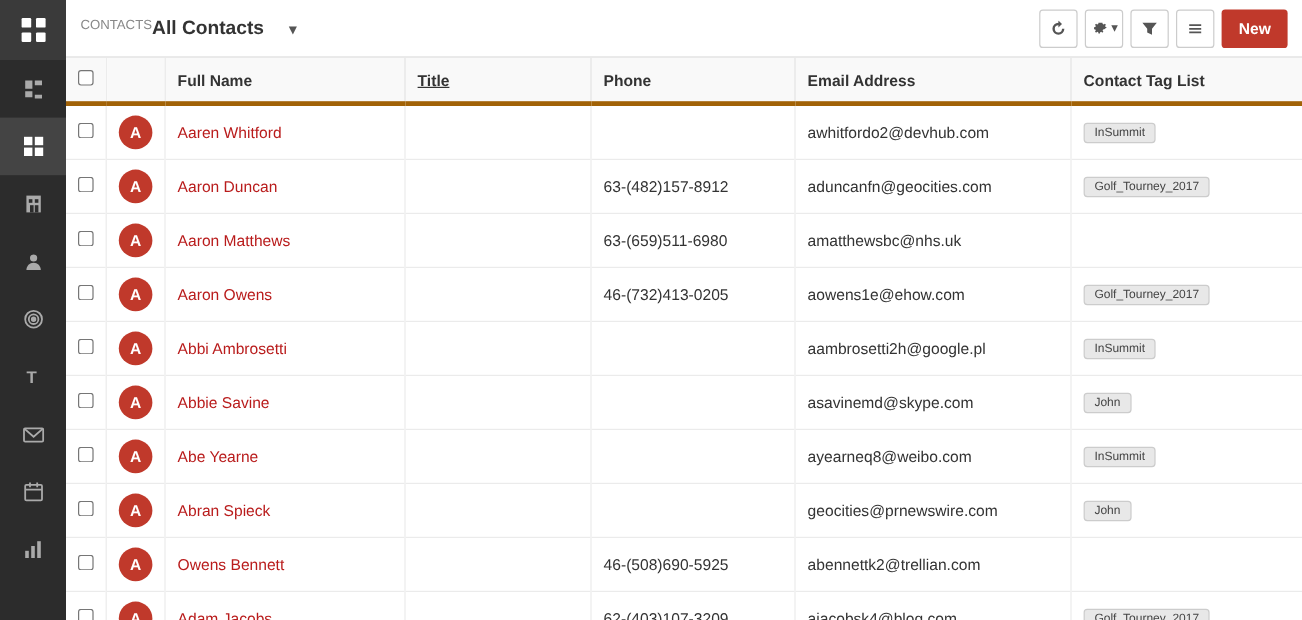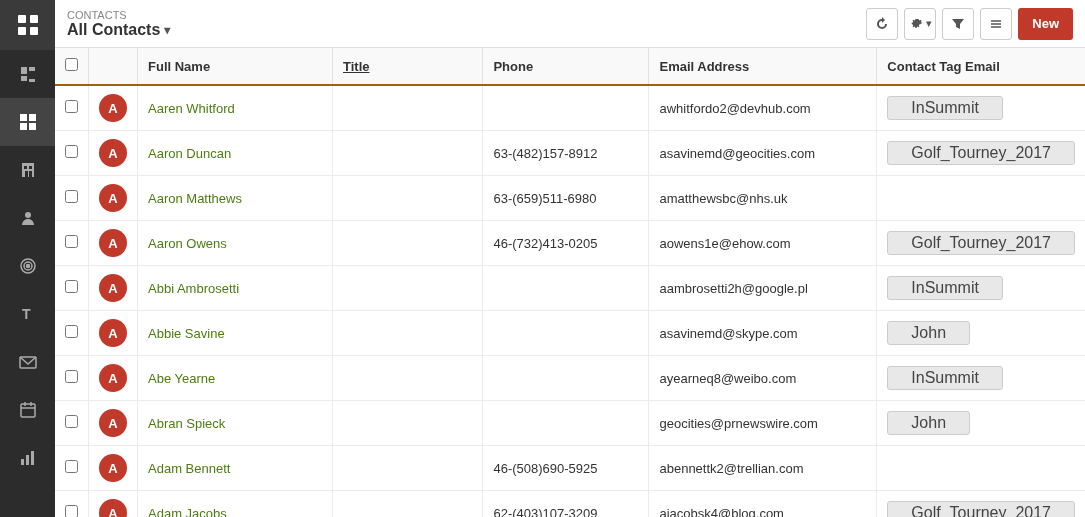--- a/index.html
+++ b/index.html
@@ -50,34 +50,34 @@
       background: white;
       border-bottom: 1px solid #ddd;
       padding: 6px 12px;
       display: flex;
       align-items: center;
       justify-content: space-between;
       height: 48px;
     }
     .header-left {
       display: flex;
-      flex-direction: column;
+      flex-direction: row;
     }
     .header-breadcrumb {
       font-size: 11px;
       color: #888;
       text-transform: uppercase;
     }
     .header-title {
       font-size: 16px;
       color: #333;
       font-weight: bold;
       display: flex;
       align-items: center;
-      gap: 4px;
+      gap: 21px;
     }
     .header-title .caret {
       font-size: 12px;
       color: #555;
     }
     .header-actions {
       display: flex;
       align-items: center;
       gap: 6px;
     }
@@ -111,21 +111,21 @@
       flex: 1;
       overflow-y: auto;
       background: white;
     }
     table {
       width: 100%;
       border-collapse: collapse;
     }
     thead th {
       background: #f9f9f9;
-      border-bottom: 2px solid #a16207;
+      border-bottom: 4px solid #a16207;
       border-right: 1px solid #e0e0e0;
       padding: 10px 10px;
       text-align: left;
       font-weight: bold;
       color: #333;
       font-size: 13px;
       position: sticky;
       top: 0;
       z-index: 10;
     }
@@ -155,30 +155,30 @@
       border-radius: 50%;
       background: #c0392b;
       color: white;
       display: inline-flex;
       align-items: center;
       justify-content: center;
       font-size: 13px;
       font-weight: bold;
     }
     .contact-name {
-      color: #4d7c0f;
+      color: #b91c1c;
       cursor: pointer;
       text-decoration: none;
     }
 
     .tag {
       display: inline-block;
-      padding: 2px 23px;
+      padding: 2px 8px;
       border-radius: 3px;
-      font-size: 16px;
+      font-size: 10px;
       background: #e8e8e8;
       color: #444;
       border: 1px solid #ccc;
     }
 
     input[type="checkbox"] { cursor: pointer; }
 
     
     .table-container::-webkit-scrollbar { width: 6px; }
     .table-container::-webkit-scrollbar-track { background: #f1f1f1; }
@@ -302,21 +302,21 @@
       <thead>
         <tr>
           <th class="cb-col">
             <input type="checkbox" style="">
           </th>
           <th class="avatar-col"></th>
           <th class="name-col">Full Name</th>
           <th class="title-col">Title</th>
           <th class="phone-col">Phone</th>
           <th class="email-col">Email Address</th>
-          <th class="tag-col">Contact Tag Email</th>
+          <th class="tag-col">Contact Tag List</th>
         </tr>
       </thead>
       <tbody id="table-body">
       <tr>
       <td class="cb-col">
         <input type="checkbox" style="">
       </td>
       <td class="avatar-col">
         <div class="avatar">A</div>
       </td>
@@ -335,21 +335,21 @@
         <input type="checkbox" style="">
       </td>
       <td class="avatar-col">
         <div class="avatar">A</div>
       </td>
       <td class="name-col">
         <a class="contact-name" href="#">Aaron Duncan</a>
       </td>
       <td class="title-col"></td>
       <td class="phone-col">63-(482)157-8912</td>
-      <td class="email-col">asavinemd@geocities.com</td>
+      <td class="email-col">aduncanfn@geocities.com</td>
       <td class="tag-col">
         <span class="tag">Golf_Tourney_2017</span>
       </td>
     </tr>
           <tr>
       <td class="cb-col">
         <input type="checkbox" style="">
       </td>
       <td class="avatar-col">
         <div class="avatar">A</div>
@@ -450,21 +450,21 @@
       </td>
     </tr>
           <tr>
       <td class="cb-col">
         <input type="checkbox" style="">
       </td>
       <td class="avatar-col">
         <div class="avatar">A</div>
       </td>
       <td class="name-col">
-        <a class="contact-name" href="#">Adam Bennett</a>
+        <a class="contact-name" href="#">Owens Bennett</a>
       </td>
       <td class="title-col"></td>
       <td class="phone-col">46-(508)690-5925</td>
       <td class="email-col">abennettk2@trellian.com</td>
       <td class="tag-col">
         
       </td>
     </tr>
           <tr>
       <td class="cb-col">

